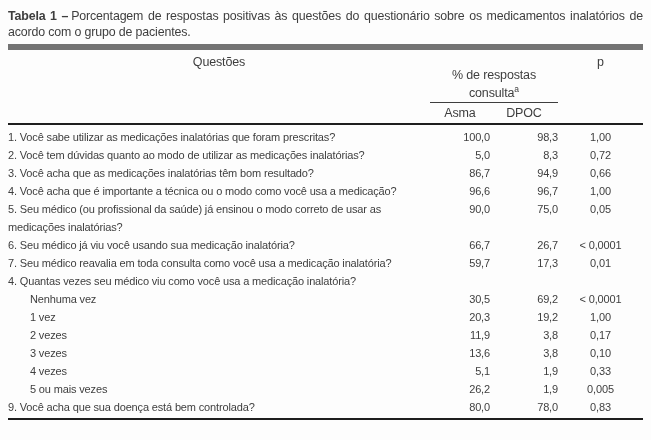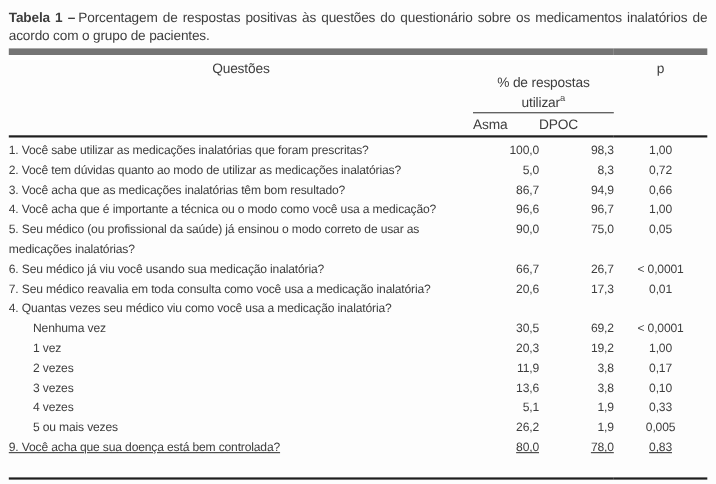--- a/index.html
+++ b/index.html
@@ -43,29 +43,29 @@
   }
   .th-q { text-align: center; padding-top: 5px; line-height: 14px; }
   .th-p { text-align: center; padding-top: 5px; line-height: 14px; }
   .th-group {
     text-align: center;
     line-height: 14px;
     padding-top: 18px;
     padding-bottom: 2px;
     border-bottom: 1.5px solid #3e3e3e;
   }
-  .th-sub { text-align: left; line-height: 17px; padding-top: 2px; padding-bottom: 1px; }
+  .th-sub { text-align: center; line-height: 17px; padding-top: 2px; padding-bottom: 1px; }
   tbody td {
     font-size: 11px;
     line-height: 18px;
     padding: 0;
     vertical-align: top;
   }
   tbody tr:first-child td { padding-top: 3px; }
-  tbody tr:last-child td  { padding-bottom: 18px; text-decoration: underline; }
+  tbody tr:last-child td  { padding-bottom: 2px; }
   td.q { text-align: left; }
   td.q.indent { padding-left: 22px; }
   td.num { text-align: right; }
   td.pval { text-align: center; }
   sup { font-size: 8.5px; letter-spacing: 0; }
 </style>
 </head>
 <body>
 
 <div class="page">
@@ -79,21 +79,21 @@
       <col class="c-q">
         <col class="c-asma">
         <col class="c-dpoc">
         <col class="c-p">
     </colgroup>
     <thead>
       <tr>
         <th class="th-q" rowspan="2">Questões</th>
         <th class="th-group" colspan="2">
           <span>% de respostas</span><br>
-          <span>utilizar</span><sup>a</sup>
+          <span>consulta</span><sup>a</sup>
         </th>
         <th class="th-p" rowspan="2">p</th>
       </tr>
       <tr>
         <th class="th-sub">Asma</th>
         <th class="th-sub">DPOC</th>
       </tr>
     </thead>
     <tbody>
         <tr>
@@ -127,21 +127,21 @@
           <td class="pval">0,05</td>
         </tr>
         <tr>
           <td class="q">6. Seu médico já viu você usando sua medicação inalatória?</td>
           <td class="num">66,7</td>
           <td class="num">26,7</td>
           <td class="pval">&lt; 0,0001</td>
         </tr>
         <tr>
           <td class="q">7. Seu médico reavalia em toda consulta como você usa a medicação inalatória?</td>
-          <td class="num">20,6</td>
+          <td class="num">59,7</td>
           <td class="num">17,3</td>
           <td class="pval">0,01</td>
         </tr>
         <tr>
           <td class="q">4. Quantas vezes seu médico viu como você usa a medicação inalatória?</td>
           <td class="num"></td>
           <td class="num"></td>
           <td class="pval"></td>
         </tr>
         <tr>

